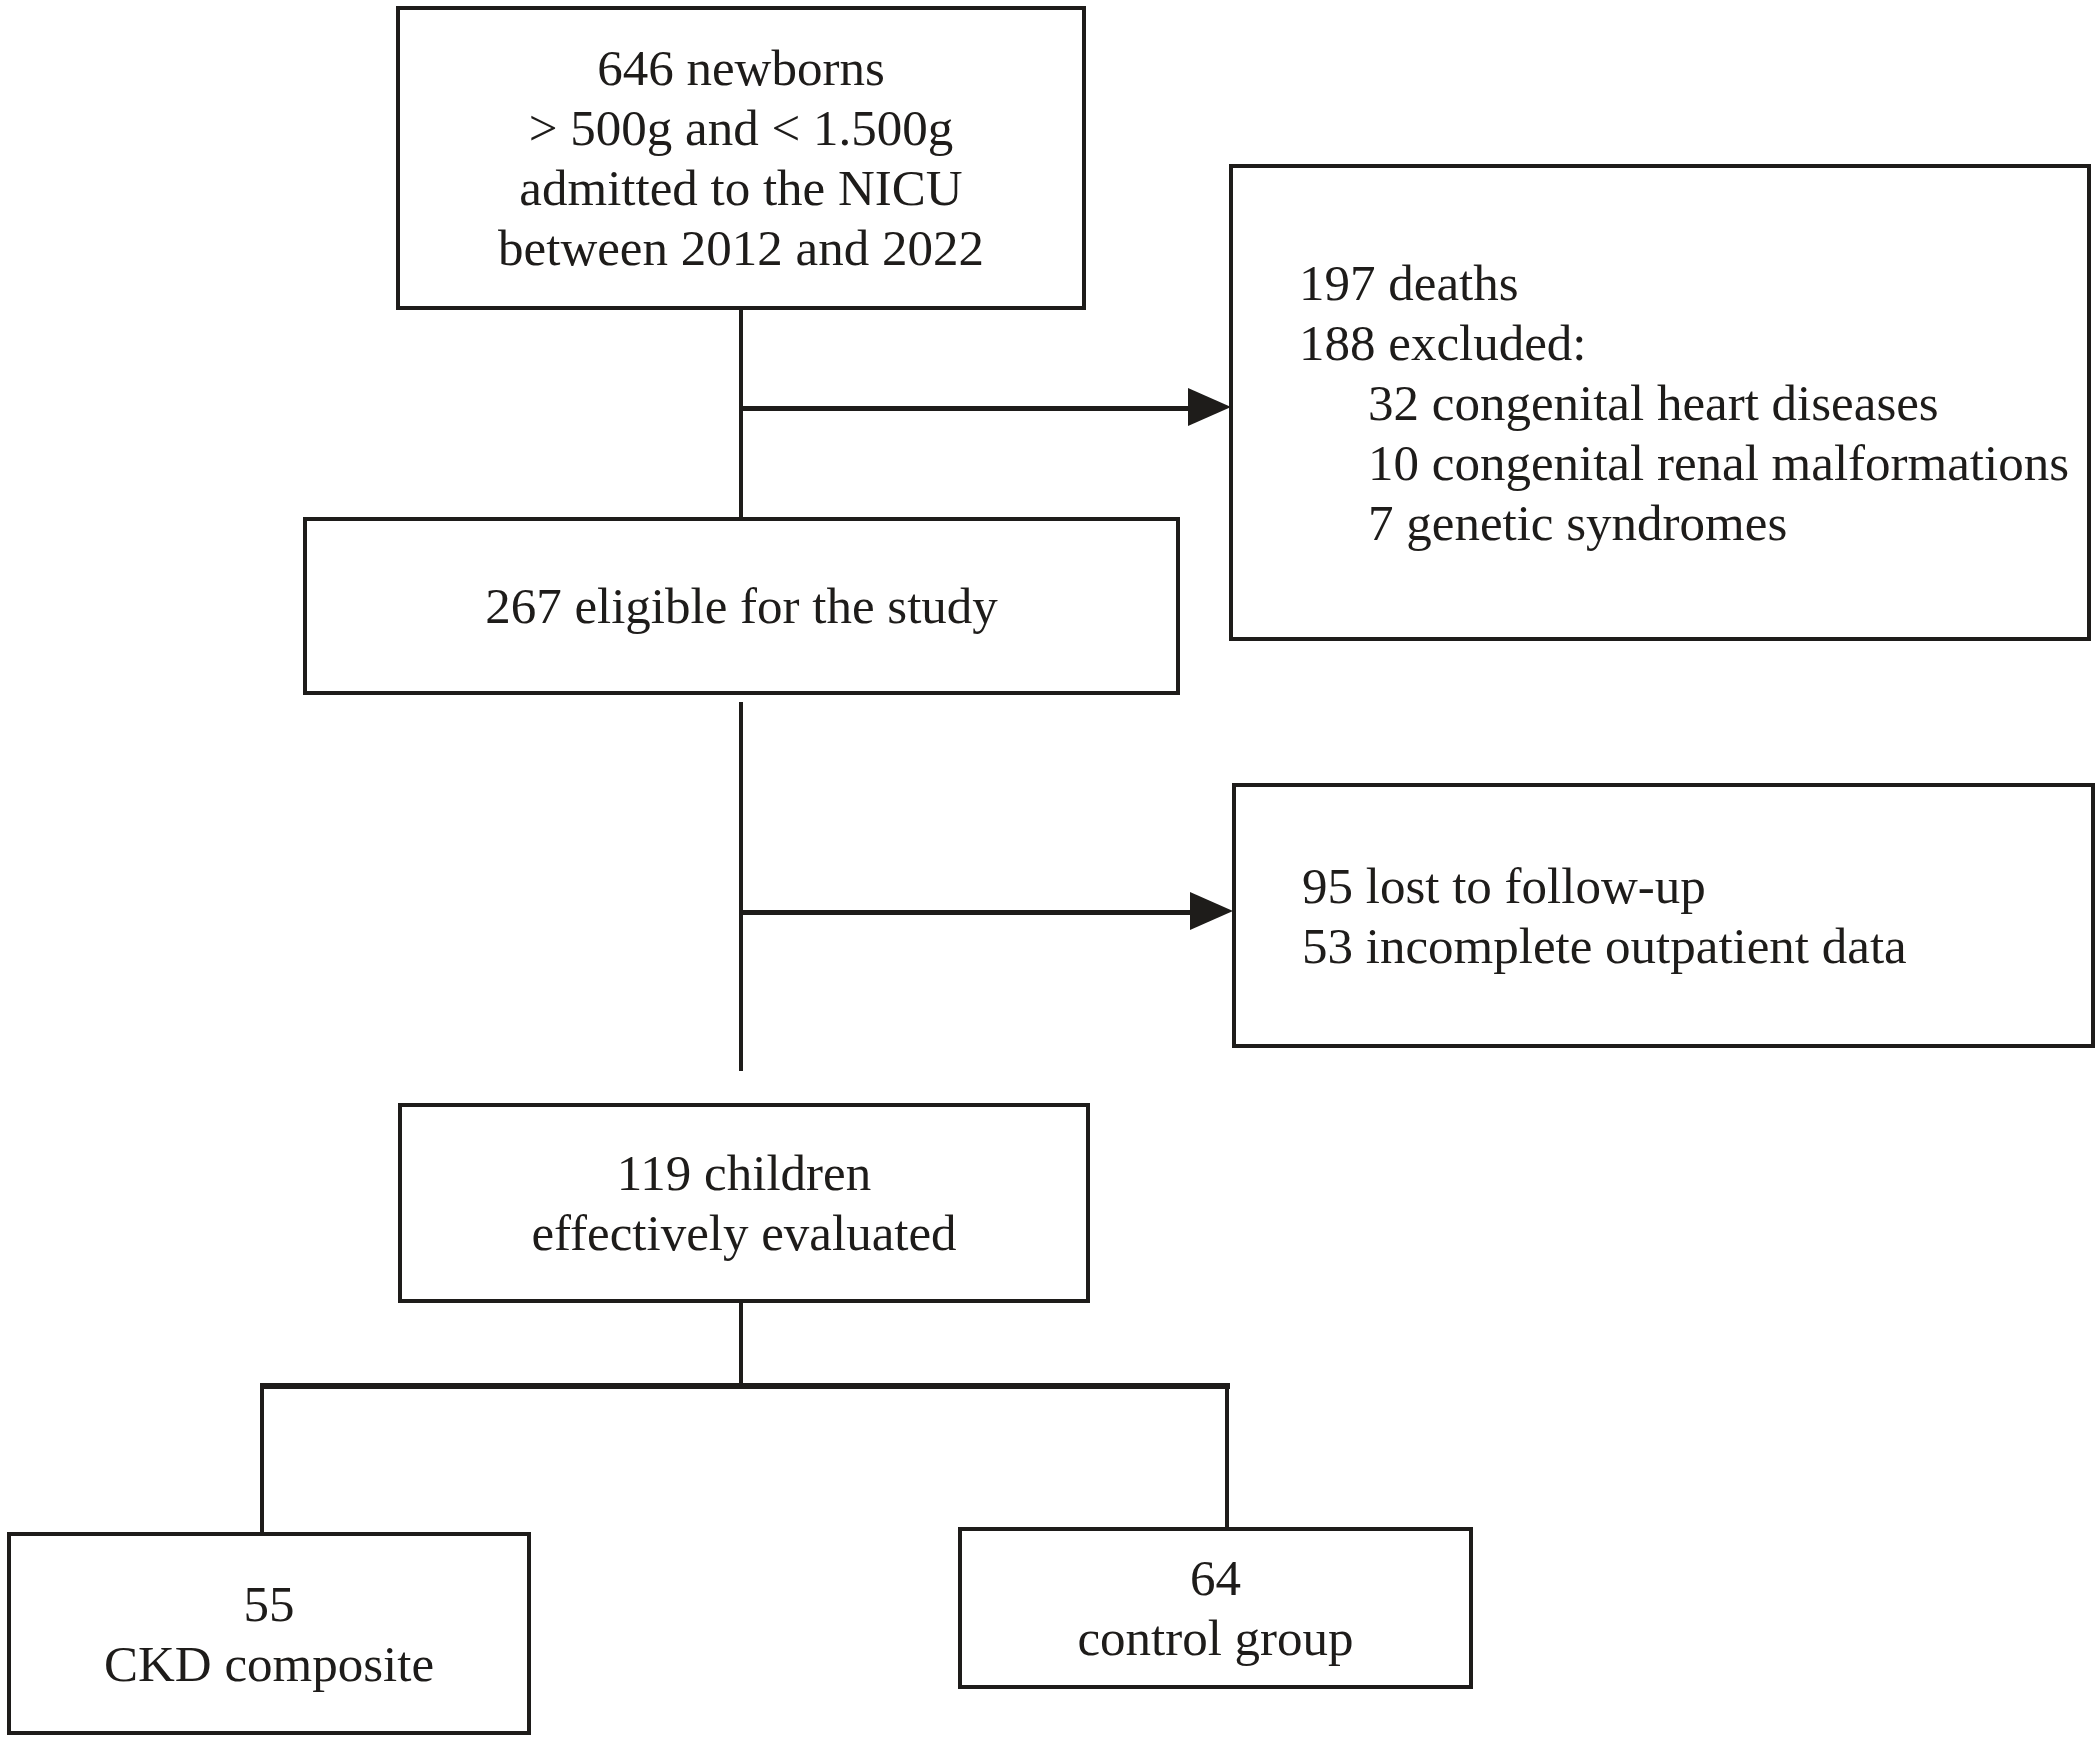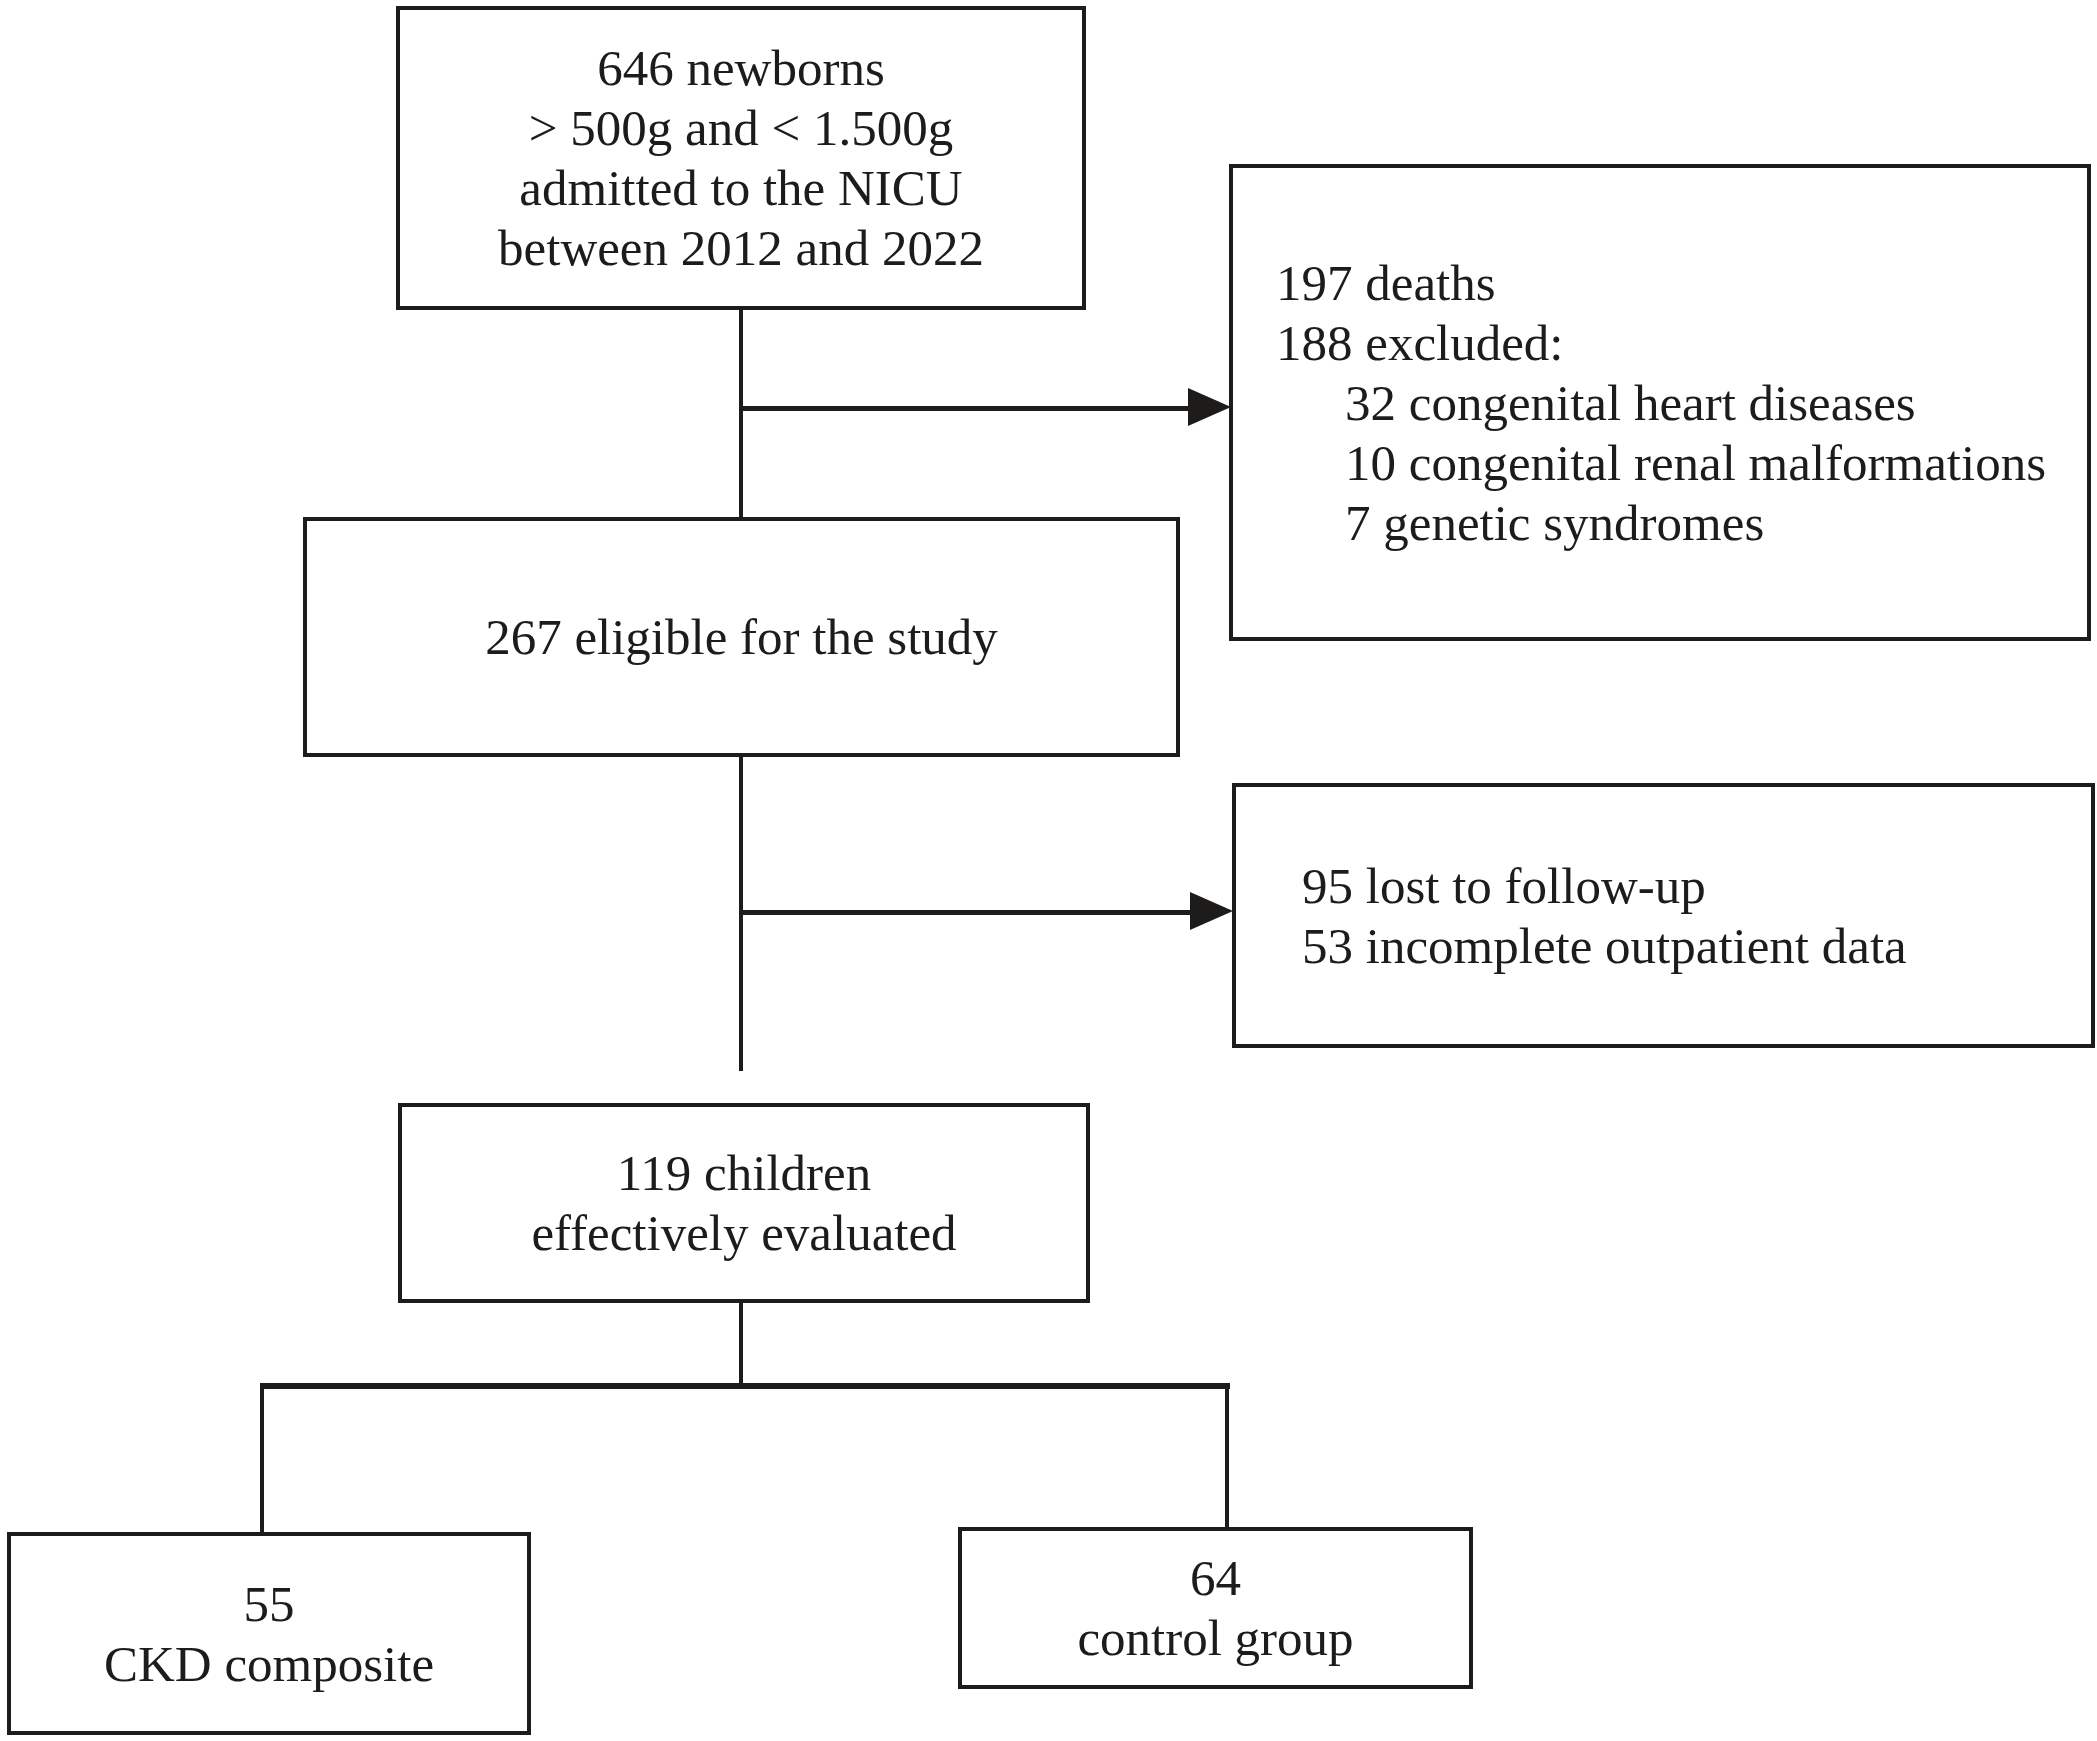--- a/index.html
+++ b/index.html
@@ -62,29 +62,29 @@
   <div class="vline" style="left:260px;top:1383px;width:3.7px;height:150px;"></div>
   <div class="vline" style="left:1225px;top:1383px;width:3.7px;height:145px;"></div>
 
   <div class="box center" style="left:396px;top:5.6px;width:690px;height:304px;">
     <div class="txt">646 newborns</div>
     <div class="txt">&gt; 500g and &lt; 1.500g</div>
     <div class="txt">admitted to the NICU</div>
     <div class="txt">between 2012 and 2022</div>
   </div>
 
-  <div class="box left" style="left:1229px;top:164px;width:862px;height:477px;padding-left:43px;">
+  <div class="box left" style="left:1229px;top:164px;width:862px;height:477px;padding-left:66px;">
     <div class="txt">197 deaths</div>
     <div class="txt">188 excluded:</div>
     <div class="txt indent">32 congenital heart diseases</div>
     <div class="txt indent">10 congenital renal malformations</div>
     <div class="txt indent">7 genetic syndromes</div>
   </div>
 
-  <div class="box center" style="left:303px;top:517px;width:877px;height:240px;">
+  <div class="box center" style="left:303px;top:517px;width:877px;height:178px;">
     <div class="txt">267 eligible for the study</div>
   </div>
 
   <div class="box left" style="left:1232px;top:783px;width:863px;height:265px;padding-left:66px;">
     <div class="txt">95 lost to follow-up</div>
     <div class="txt">53 incomplete outpatient data</div>
   </div>
 
   <div class="box center" style="left:398px;top:1103px;width:692px;height:200px;font-family:Liberation Serif, serif;">
     <div class="txt">119 children</div>

